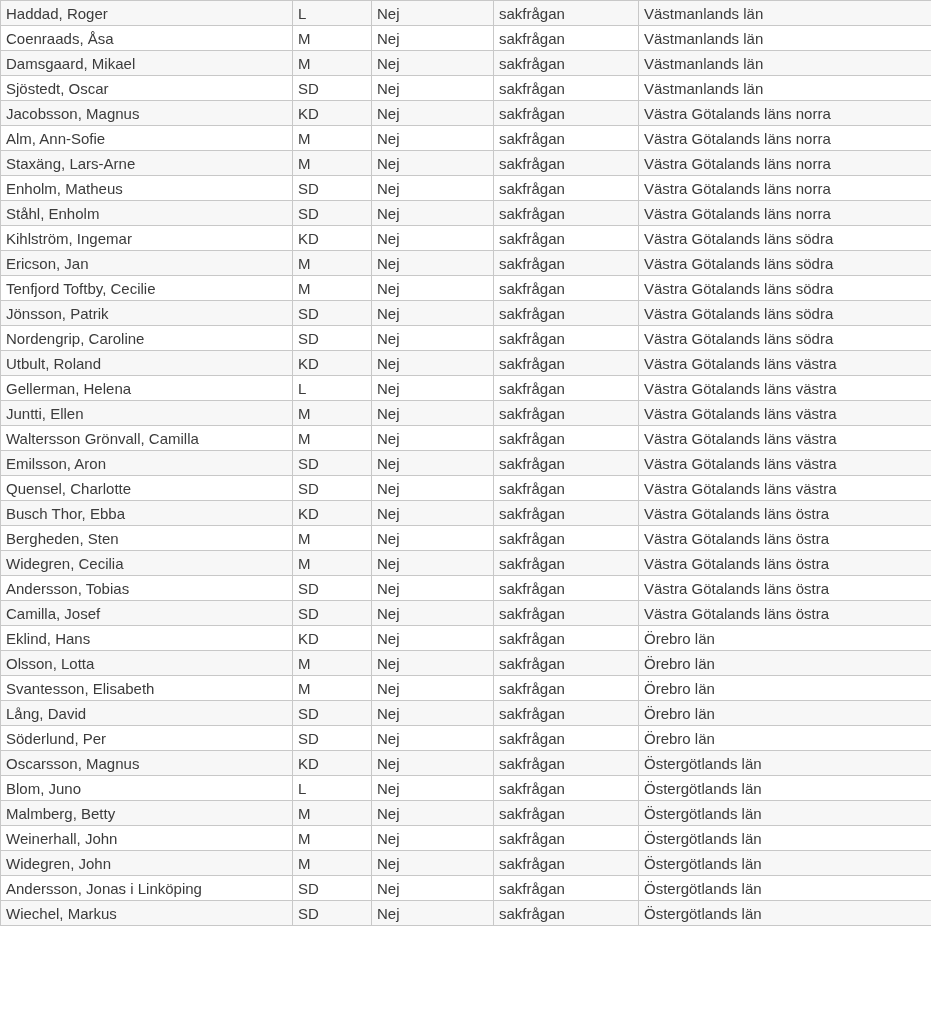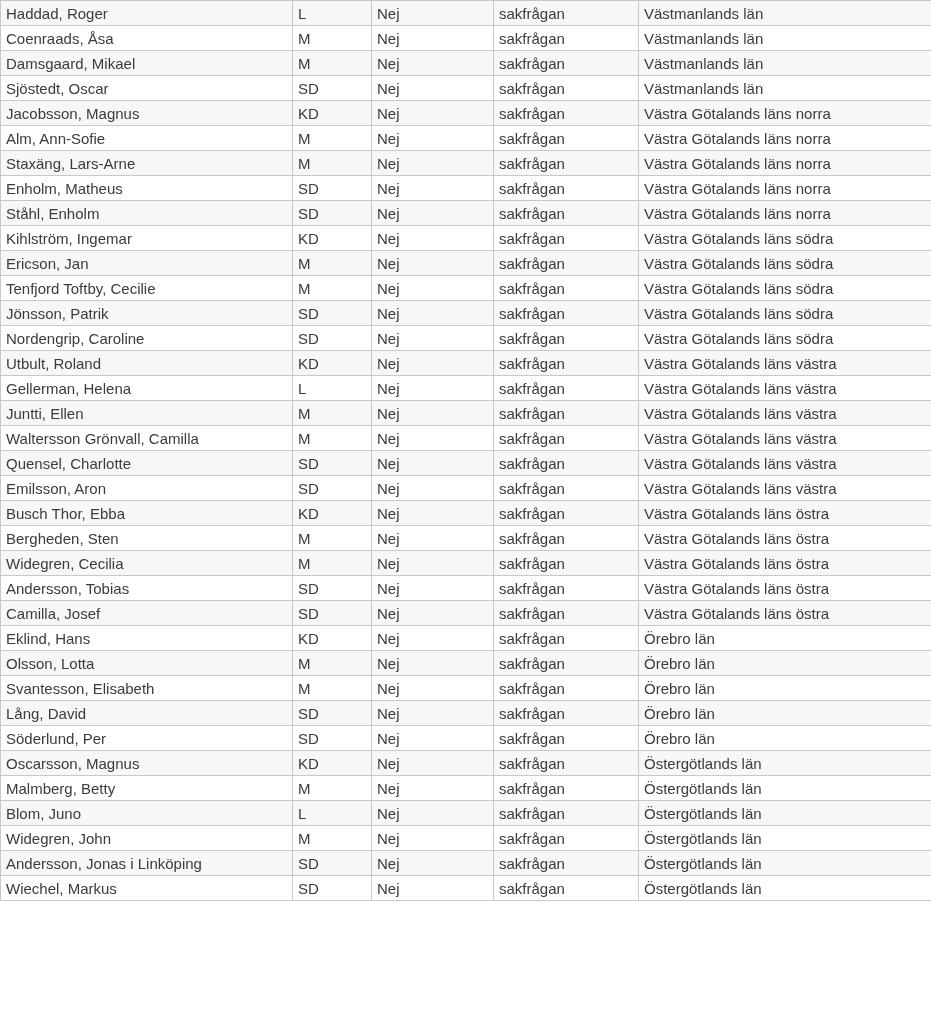--- a/index.html
+++ b/index.html
@@ -168,34 +168,34 @@
         <td>Västra Götalands läns västra</td>
       </tr>
       <tr>
         <td>Waltersson Grönvall, Camilla</td>
         <td>M</td>
         <td>Nej</td>
         <td>sakfrågan</td>
         <td>Västra Götalands läns västra</td>
       </tr>
       <tr>
+        <td>Emilsson, Aron</td>
+        <td>SD</td>
+        <td>Nej</td>
+        <td>sakfrågan</td>
+        <td>Västra Götalands läns västra</td>
+      </tr>
+      <tr>
         <td>Quensel, Charlotte</td>
         <td>SD</td>
         <td>Nej</td>
         <td>sakfrågan</td>
         <td>Västra Götalands läns västra</td>
       </tr>
       <tr>
-        <td>Emilsson, Aron</td>
-        <td>SD</td>
-        <td>Nej</td>
-        <td>sakfrågan</td>
-        <td>Västra Götalands läns västra</td>
-      </tr>
-      <tr>
         <td>Busch Thor, Ebba</td>
         <td>KD</td>
         <td>Nej</td>
         <td>sakfrågan</td>
         <td>Västra Götalands läns östra</td>
       </tr>
       <tr>
         <td>Bergheden, Sten</td>
         <td>M</td>
         <td>Nej</td>
@@ -254,34 +254,41 @@
       <tr>
         <td>Söderlund, Per</td>
         <td>SD</td>
         <td>Nej</td>
         <td>sakfrågan</td>
         <td>Örebro län</td>
       </tr>
       <tr>
         <td>Oscarsson, Magnus</td>
         <td>KD</td>
-        <td>Nej</td>
-        <td>sakfrågan</td>
-        <td>Östergötlands län</td>
-      </tr>
-      <tr>
-        <td>Malmberg, Betty</td>
-        <td>M</td>
         <td>Nej</td>
         <td>sakfrågan</td>
         <td>Östergötlands län</td>
       </tr>
       <tr>
         <td>Blom, Juno</td>
         <td>L</td>
+        <td>Nej</td>
+        <td>sakfrågan</td>
+        <td>Östergötlands län</td>
+      </tr>
+      <tr>
+        <td>Malmberg, Betty</td>
+        <td>M</td>
+        <td>Nej</td>
+        <td>sakfrågan</td>
+        <td>Östergötlands län</td>
+      </tr>
+      <tr>
+        <td>Weinerhall, John</td>
+        <td>M</td>
         <td>Nej</td>
         <td>sakfrågan</td>
         <td>Östergötlands län</td>
       </tr>
       <tr>
         <td>Widegren, John</td>
         <td>M</td>
         <td>Nej</td>
         <td>sakfrågan</td>
         <td>Östergötlands län</td>

